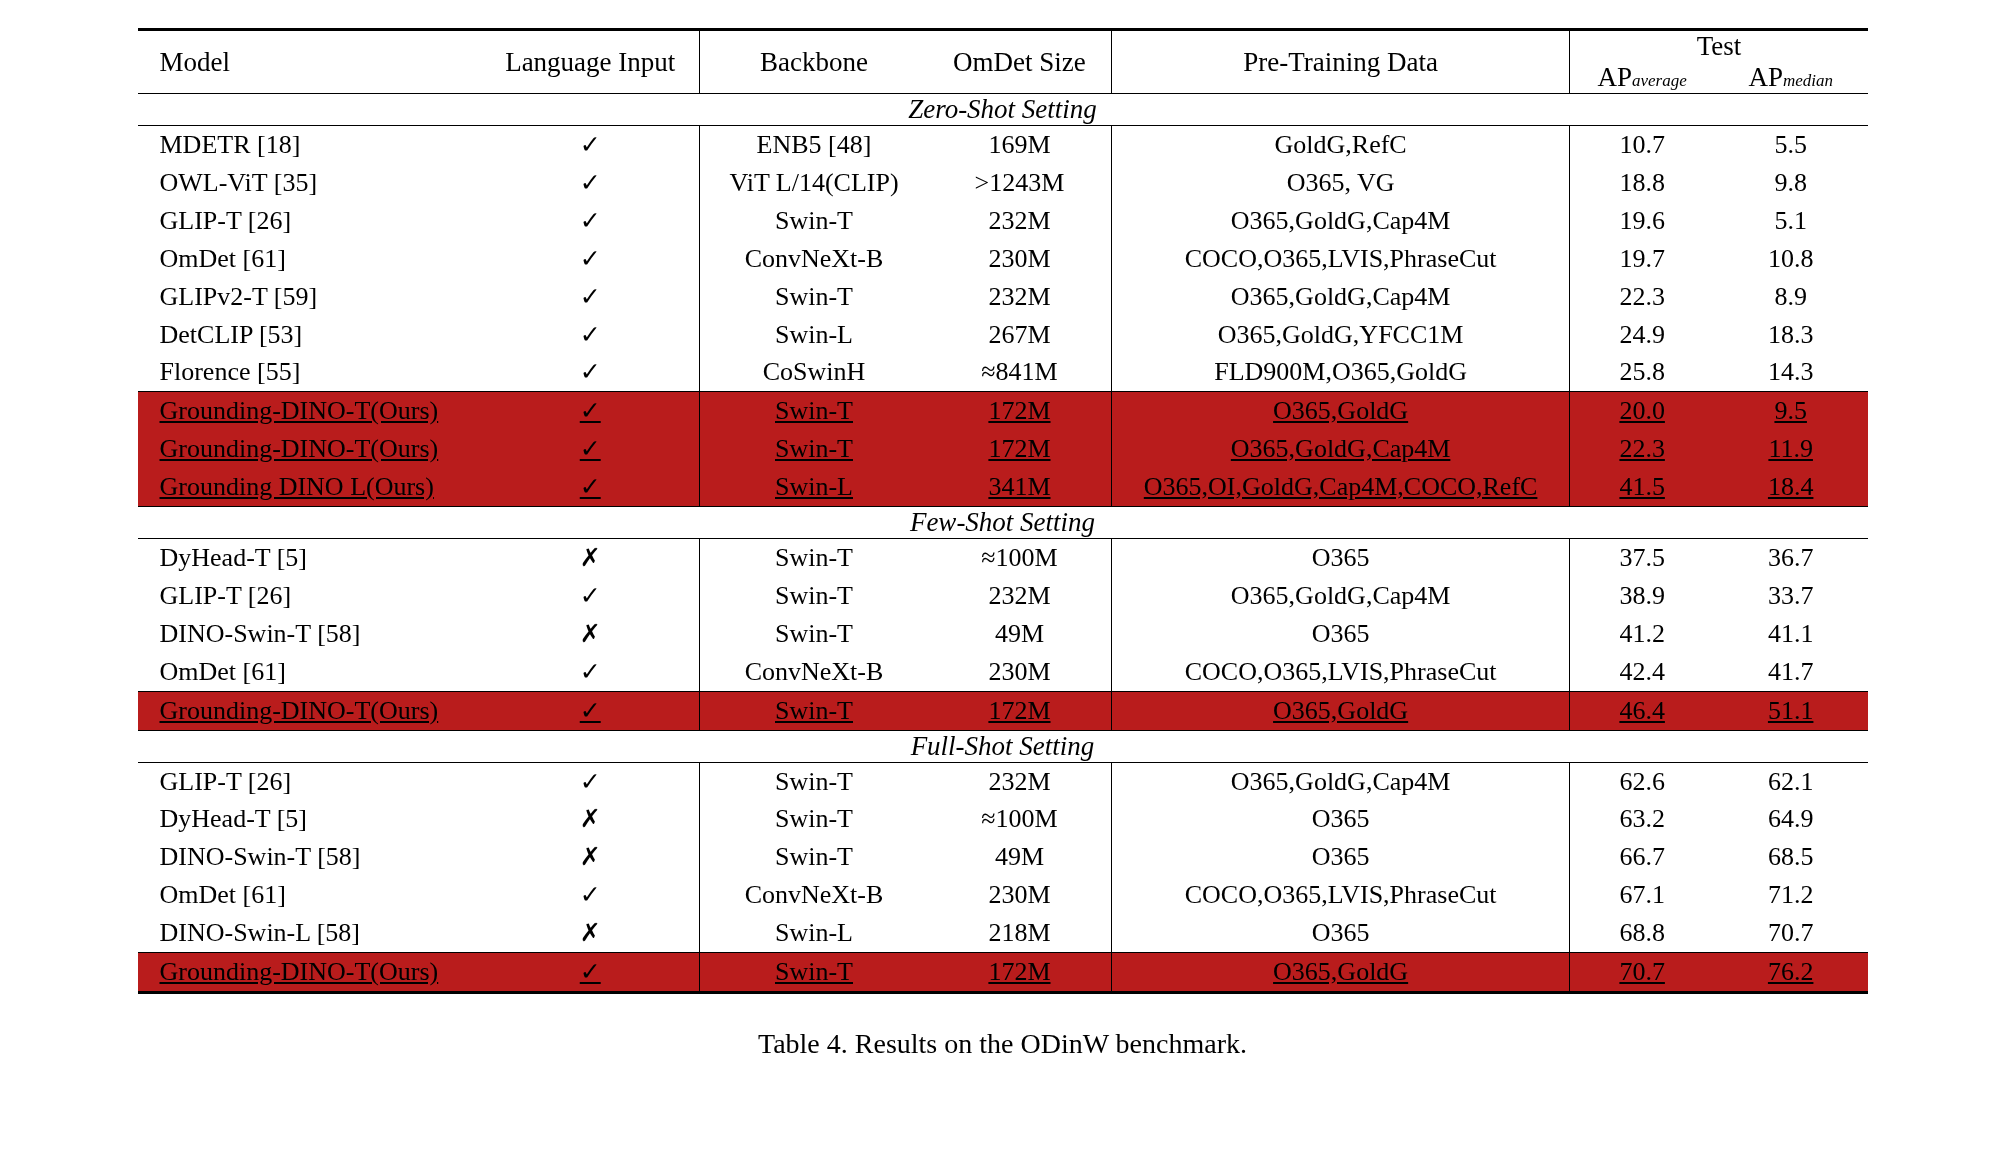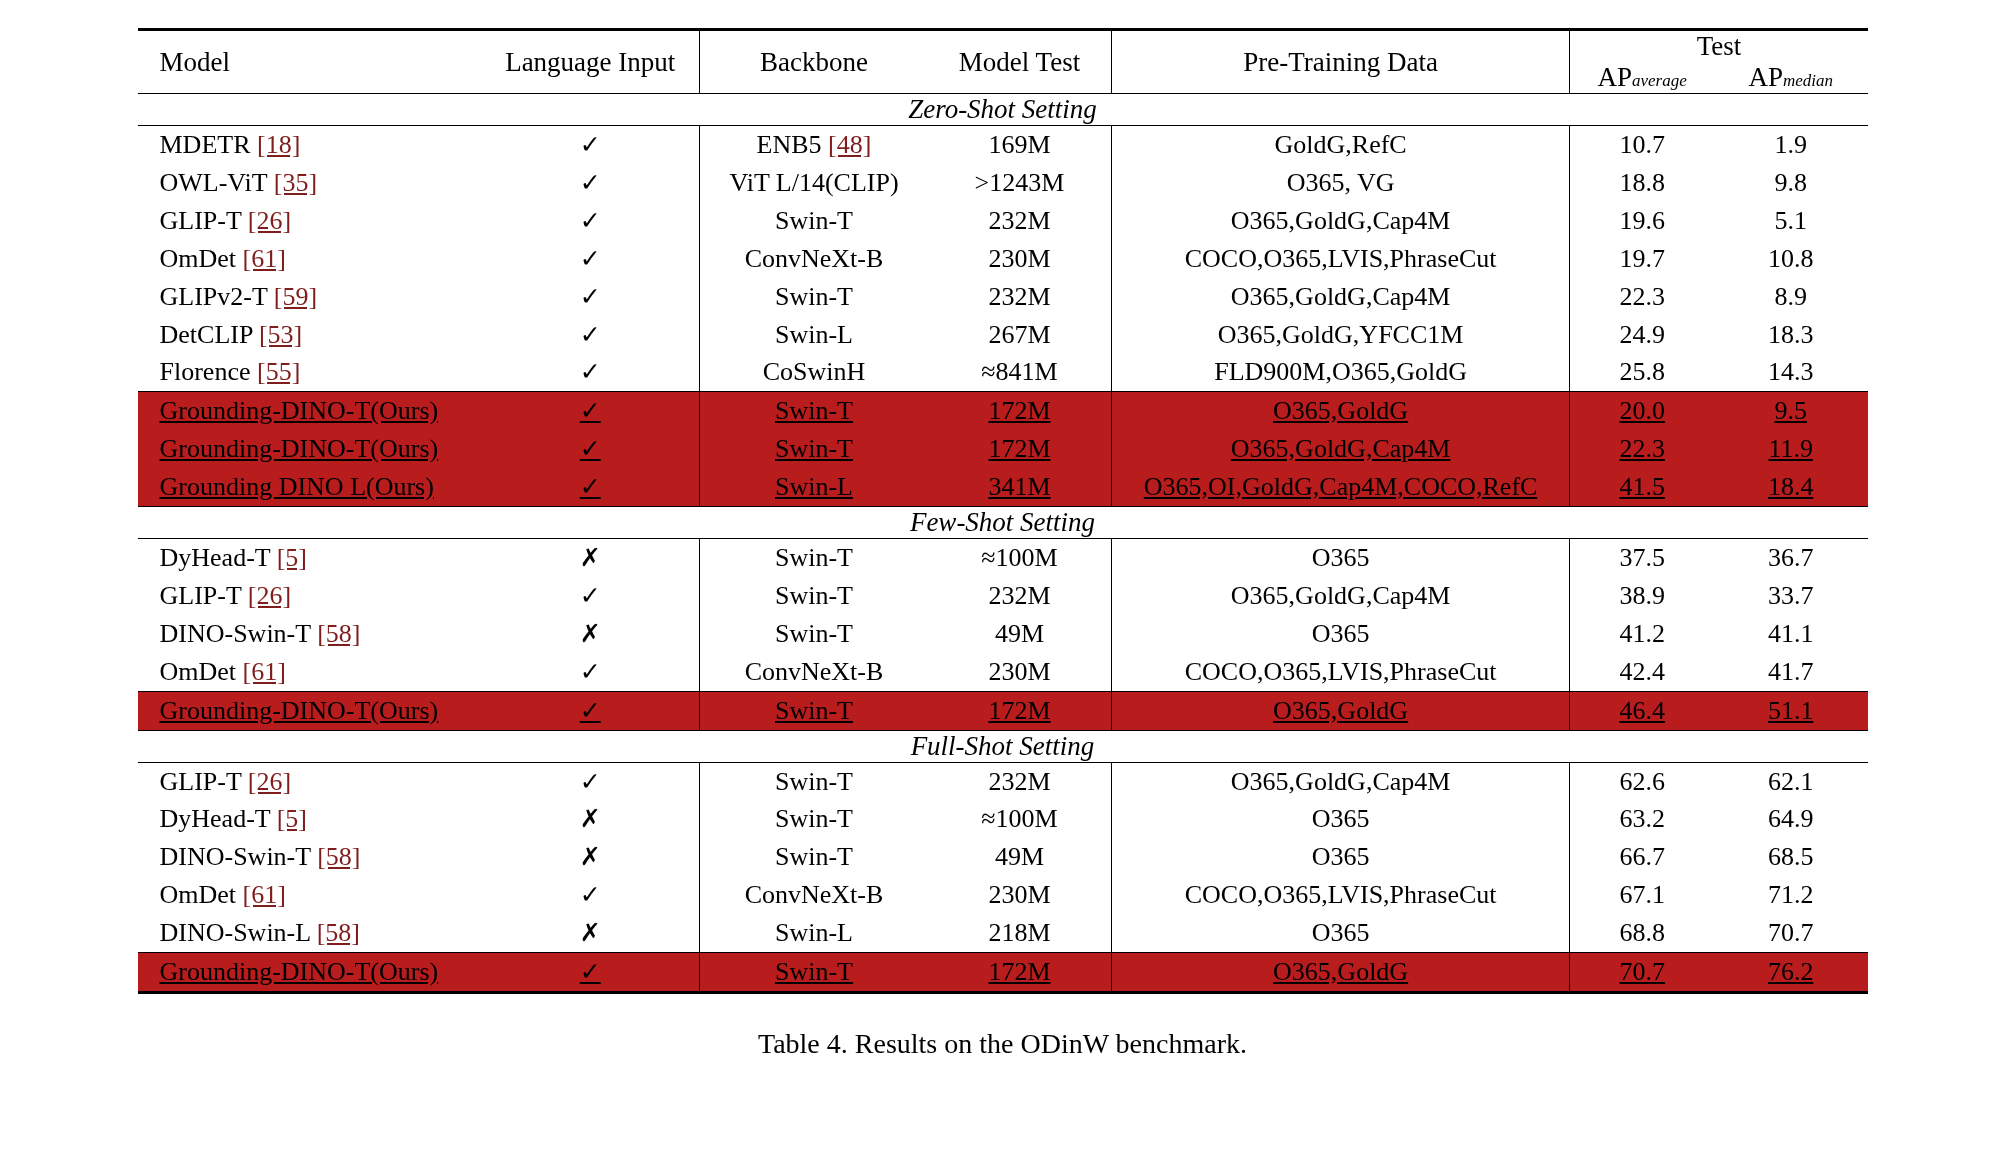--- a/index.html
+++ b/index.html
@@ -77,21 +77,21 @@
     white-space: nowrap;
   }
   tr.data td.model-col {
     text-align: left;
     padding-left: 22px;
   }
   tr.ours {
     background: #b91c1c;
     text-decoration: underline;
   }
-  .cite { color: #7f1d1d; text-decoration: underline; }
+  .cite { color: #000000; }
   .check { font-size: 25px; }
   .cross { font-size: 25px; }
   .bold { font-weight: bold; }
 
   col.c-model  { width: 345px; }
   col.c-lang   { width: 220px; }
   col.c-back   { width: 230px; }
   col.c-size   { width: 185px; }
   col.c-data   { width: 460px; }
   col.c-avg    { width: 145px; }
@@ -116,39 +116,39 @@
         <col class="c-size">
         <col class="c-data">
         <col class="c-avg">
         <col class="c-med">
       </colgroup>
       <tbody id="table-body">
           <tr class="rule-top hdr">
             <td class="model-col" rowspan="2">Model</td>
             <td rowspan="2">Language Input</td>
             <td class="vline-l" rowspan="2">Backbone</td>
-            <td rowspan="2">Model Test</td>
+            <td rowspan="2">OmDet Size</td>
             <td class="vline-l" rowspan="2">Pre-Training Data</td>
             <td class="vline-l test-head" colspan="2">Test</td>
           </tr>
           <tr class="hdr">
             <td class="vline-l test-sub">AP<span class="sub">average</span></td>
             <td class="test-sub">AP<span class="sub">median</span></td>
           </tr>
           <tr class="rule-thin section-row">
             <td colspan="7">Zero-Shot Setting</td>
           </tr>
           <tr class="data rule-thin">
             <td class="model-col">MDETR <span class="cite">[18]</span></td>
             <td><span class="check">✓</span></td>
             <td class="vline-l">ENB5 <span class="cite">[48]</span></td>
             <td>169M</td>
             <td class="vline-l">GoldG,RefC</td>
             <td class="vline-l">10.7</td>
-            <td class="">1.9</td>
+            <td class="">5.5</td>
           </tr>
           <tr class="data">
             <td class="model-col">OWL-ViT <span class="cite">[35]</span></td>
             <td><span class="check">✓</span></td>
             <td class="vline-l">ViT L/14(CLIP)</td>
             <td>&gt;1243M</td>
             <td class="vline-l">O365, VG</td>
             <td class="vline-l">18.8</td>
             <td class="">9.8</td>
           </tr>

